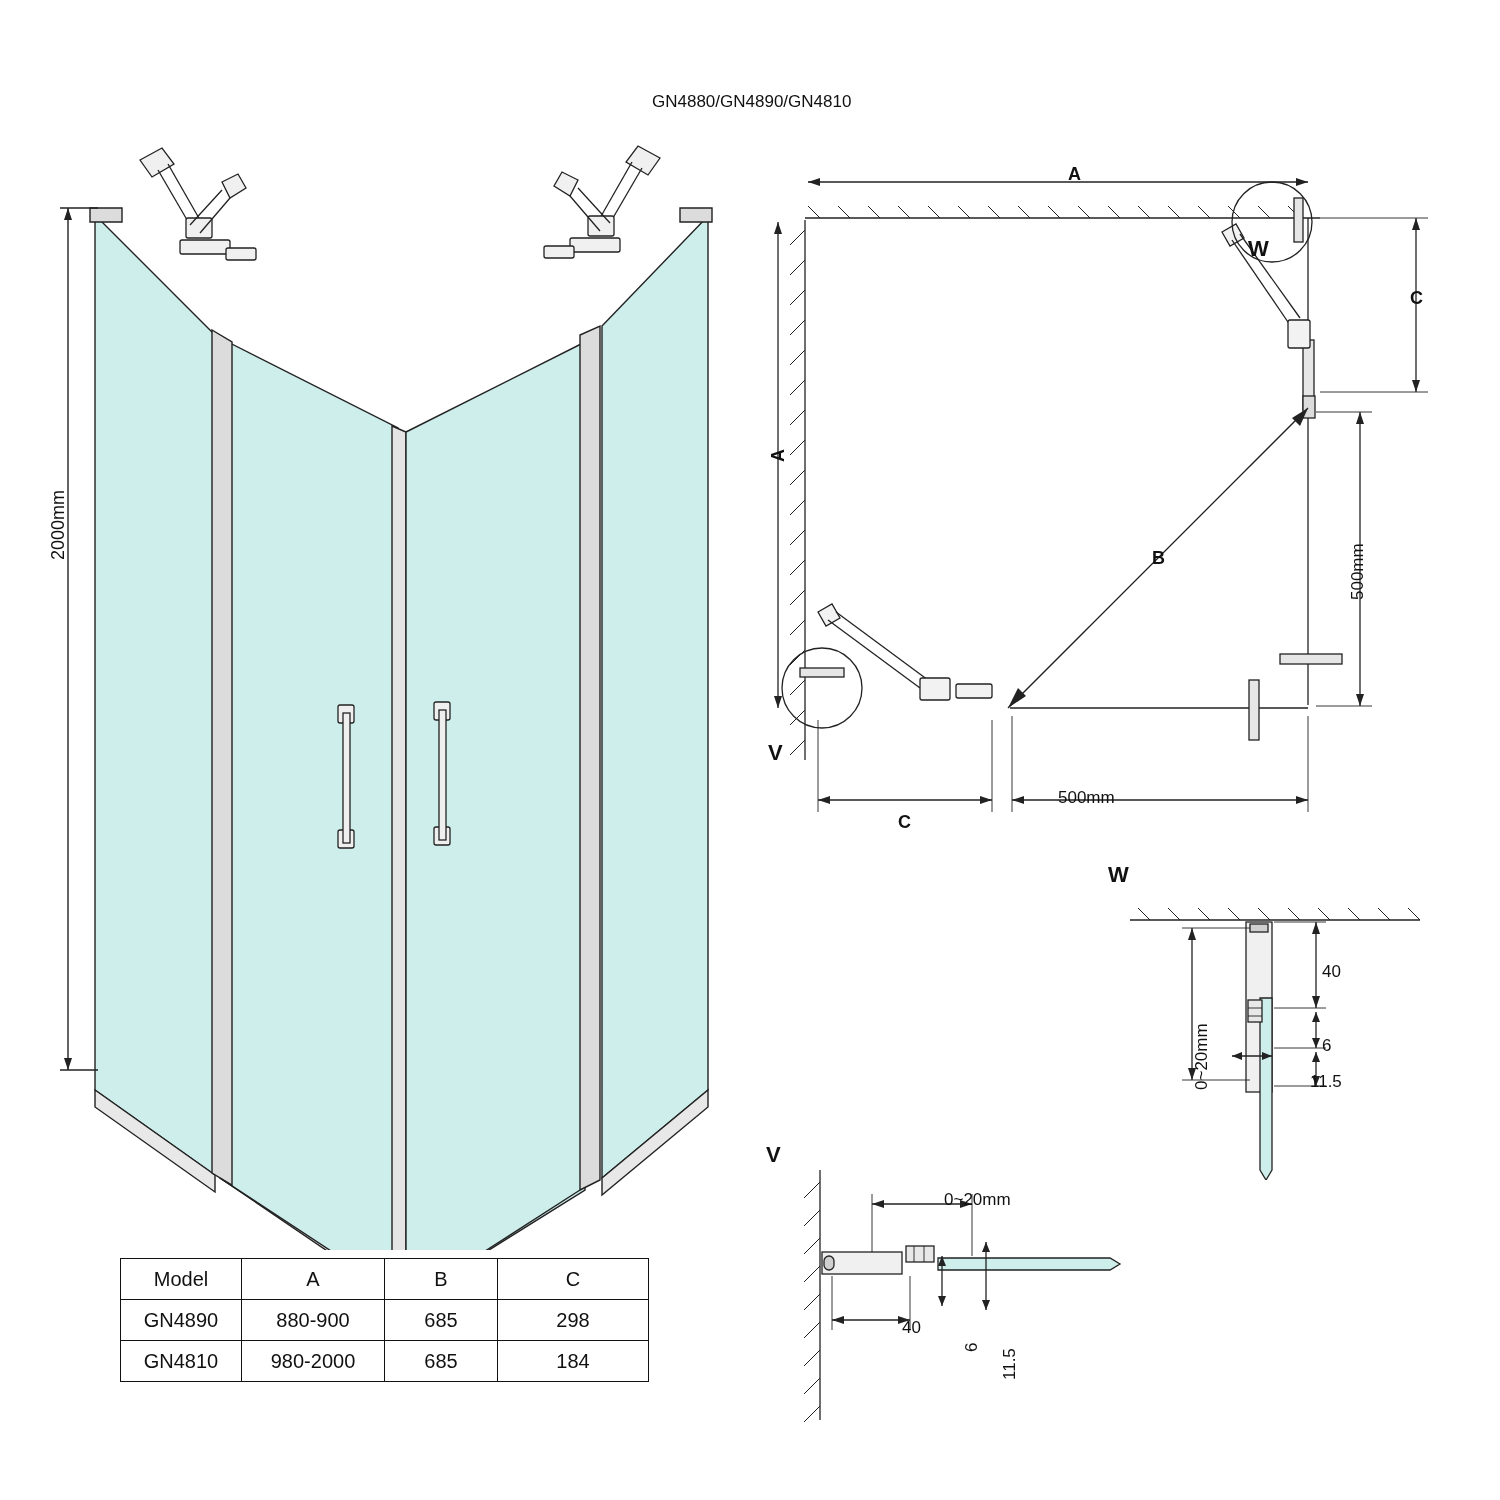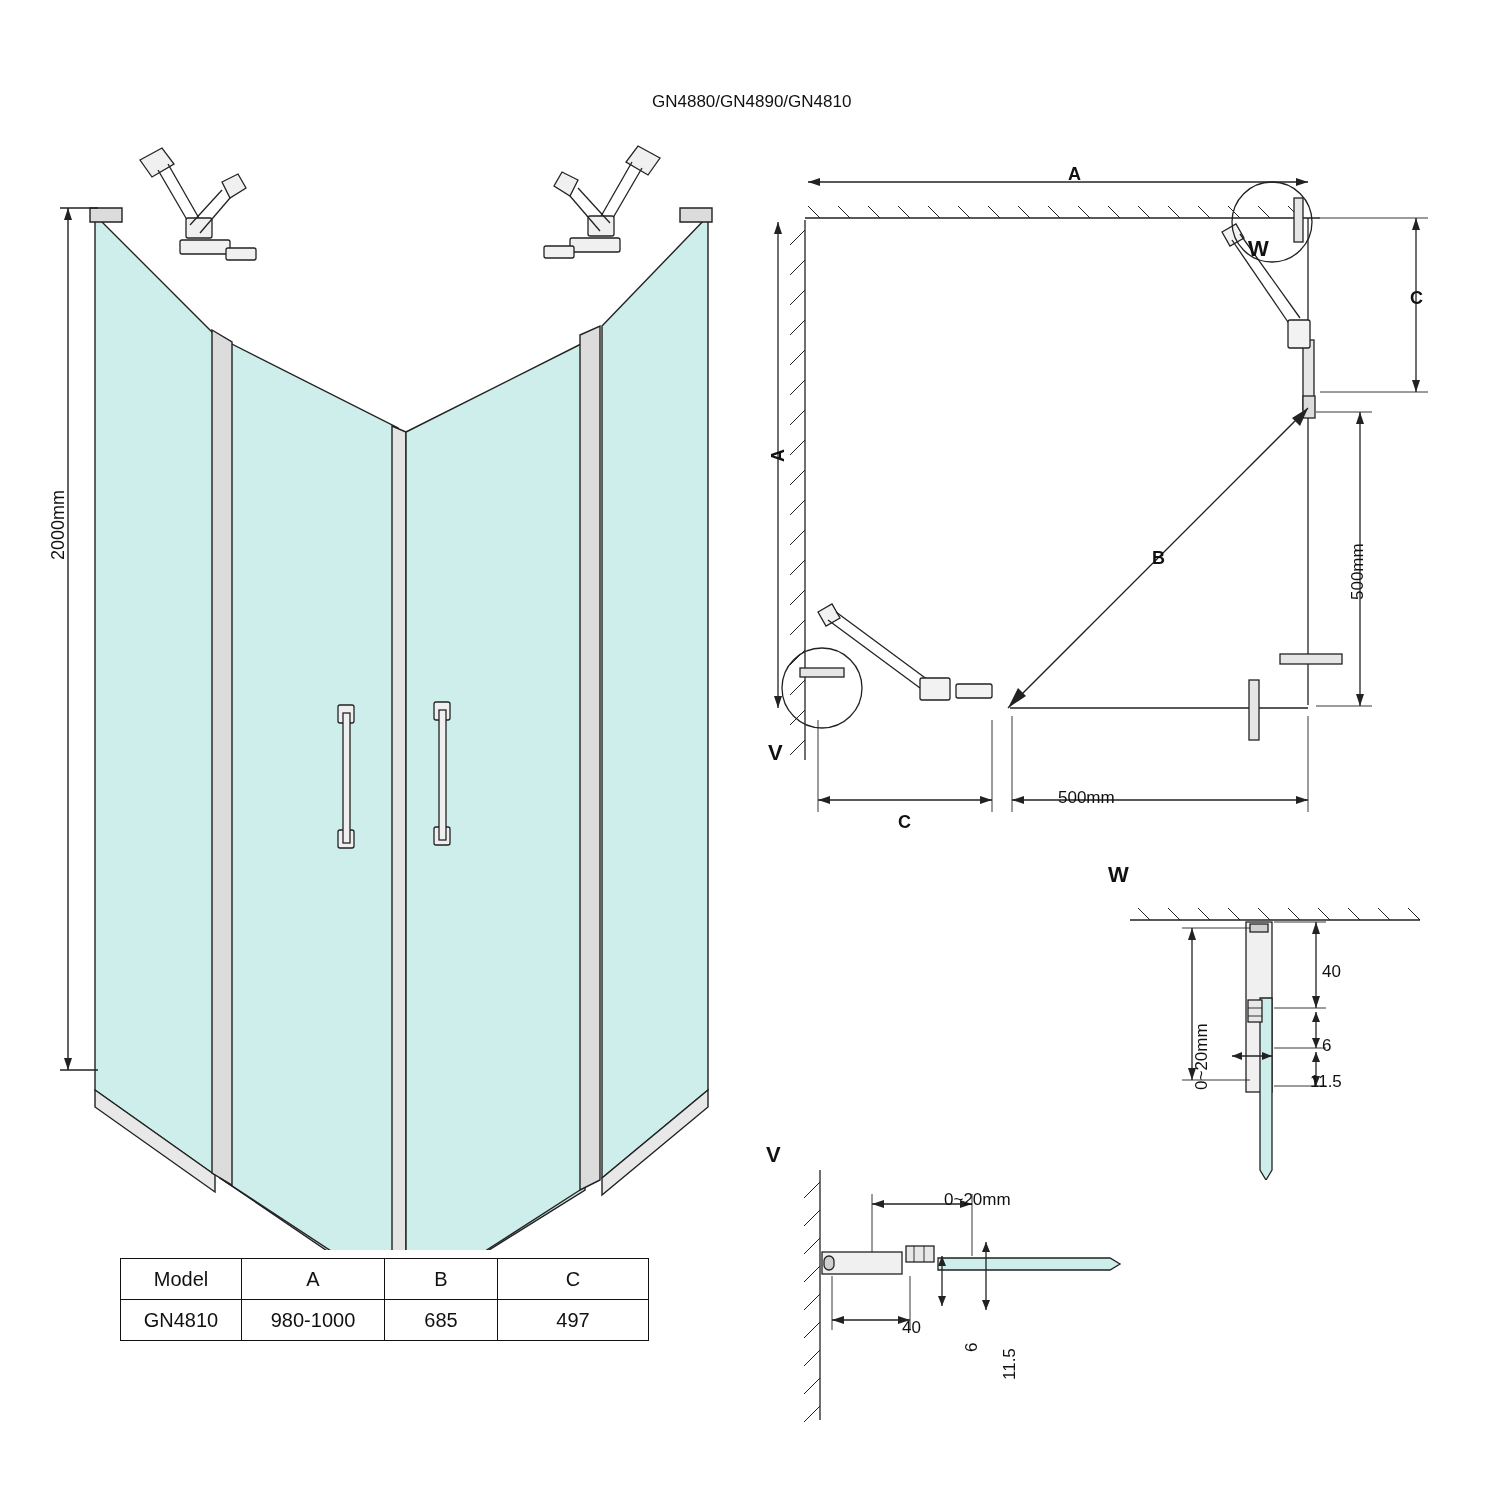--- a/index.html
+++ b/index.html
@@ -334,19 +334,25 @@
   <thead>
     <tr>
       <th class="c0">Model</th>
       <th class="c1">A</th>
       <th class="c2">B</th>
       <th class="c3">C</th>
     </tr>
   </thead>
   <tbody>
     <tr>
+      <td>GN4890</td>
+      <td>880-900</td>
+      <td>685</td>
+      <td>298</td>
+    </tr>
+    <tr>
       <td>GN4810</td>
-      <td>980-1000</td>
+      <td>980-2000</td>
       <td>685</td>
-      <td>497</td>
+      <td>184</td>
     </tr>
   </tbody>
 </table>
 
 </body></html>

